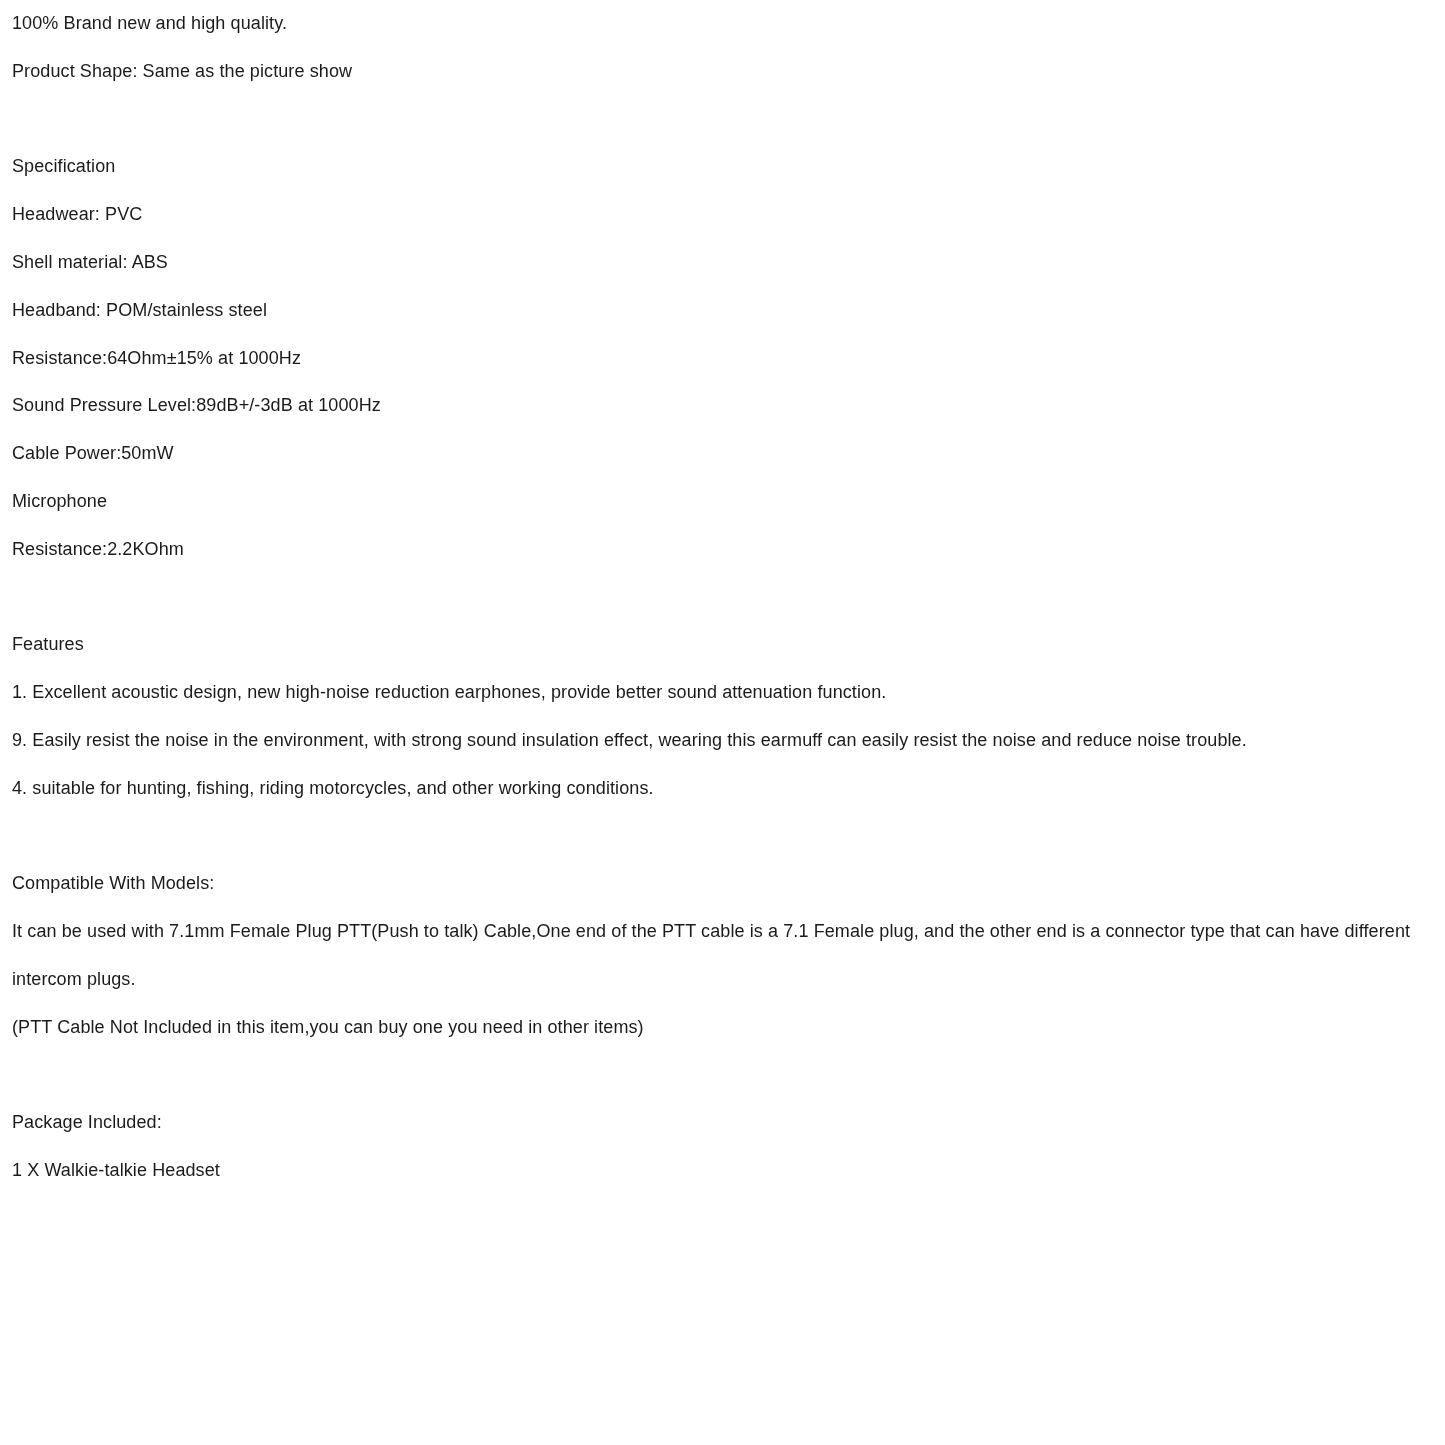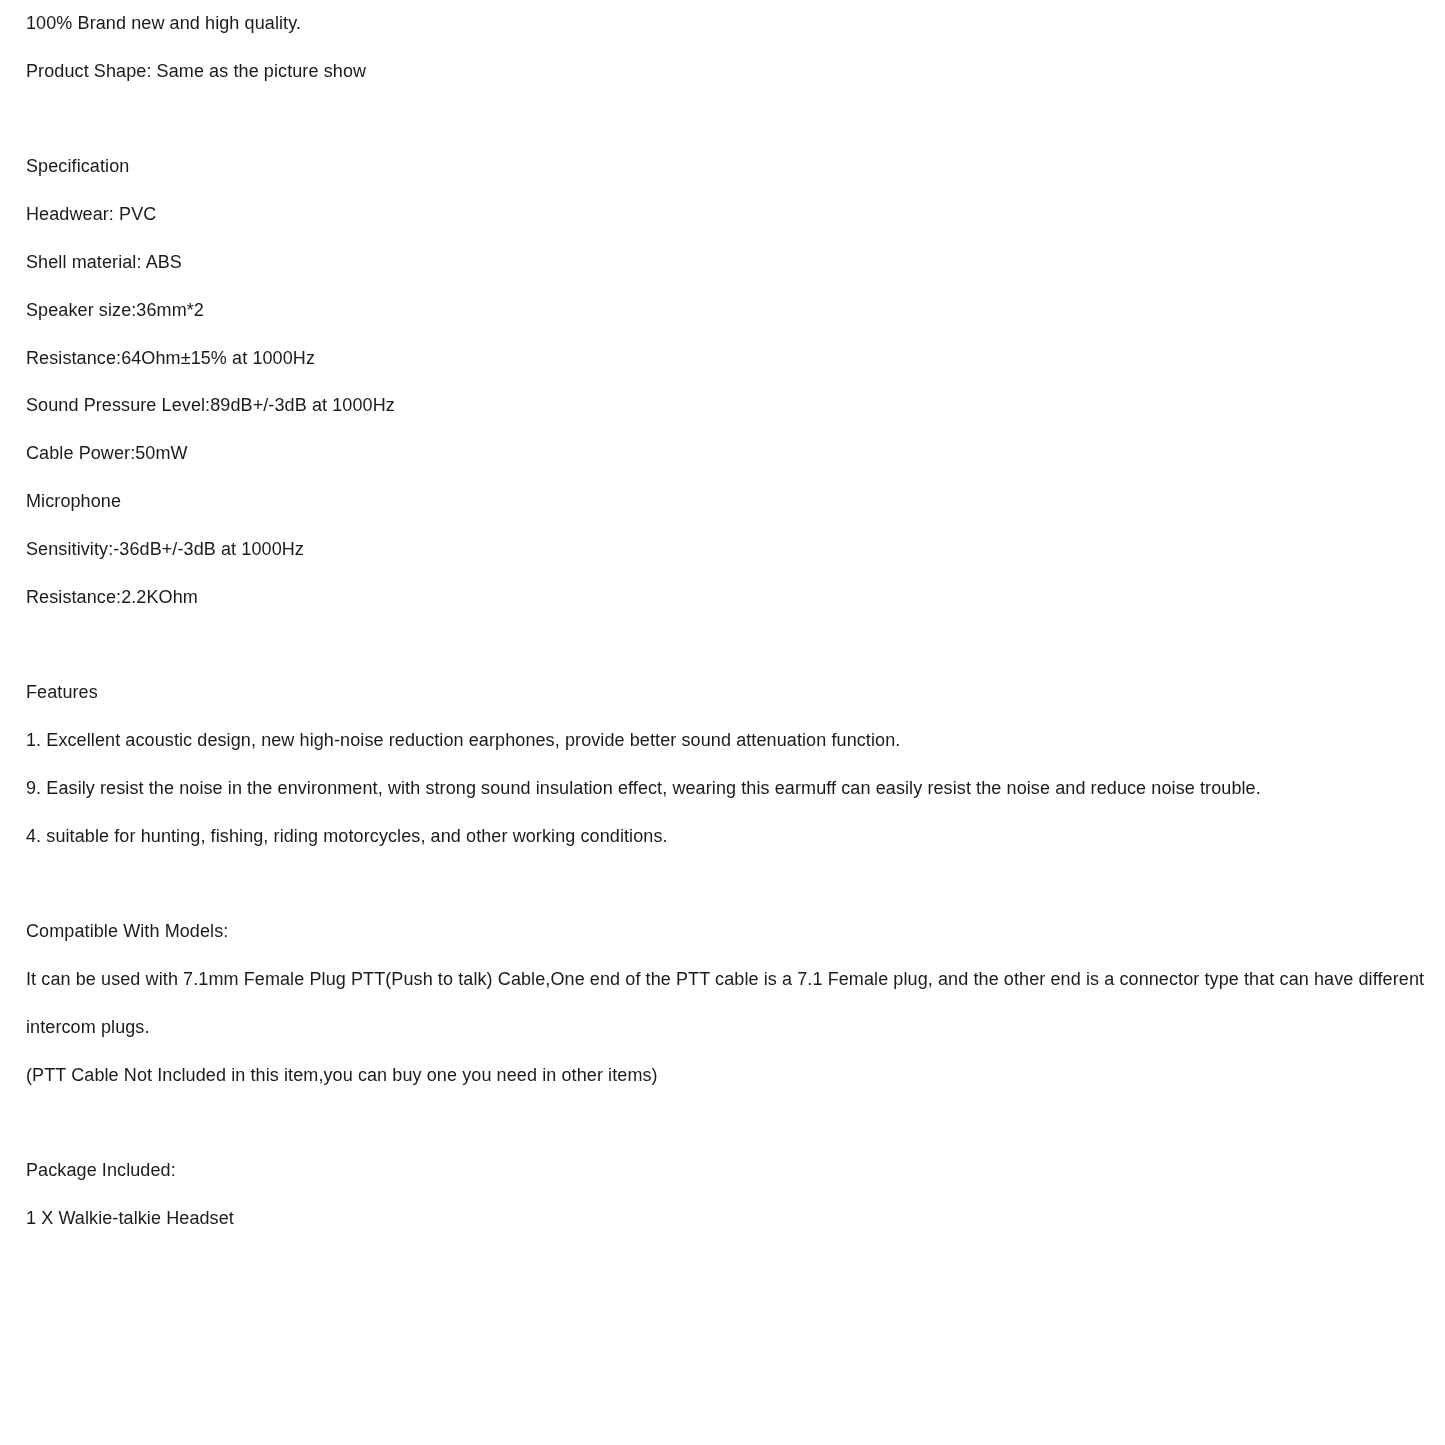--- a/index.html
+++ b/index.html
@@ -4,21 +4,21 @@
 <style>
   * { margin: 0; padding: 0; box-sizing: border-box; }
   html, body {
     background: #ffffff;
     font-family: "Liberation Sans", "DejaVu Sans", sans-serif;
   }
   .page {
     width: 1445px;
     height: 1445px;
     background: #ffffff;
-    padding: 0 16px 0 26px;
+    padding: 0 16px 0 12px;
     overflow: hidden;
   }
   .line {
     font-size: 18px;
     line-height: 47.8px;
     color: #1b1b1b;
     font-weight: 400;
     letter-spacing: 0.1px;
     white-space: normal;
   }
@@ -32,26 +32,25 @@
 <div class="page">
 
   <p class="line">100% Brand new and high quality.</p>
   <p class="line">Product Shape: Same as the picture show</p>
 
   <div class="spacer"></div>
 
   <p class="line">Specification</p>
   <p class="line">Headwear: PVC</p>
   <p class="line">Shell material: ABS</p>
-  <p class="line">Speaker size:36mm*2</p>
+  <p class="line">Headband: POM/stainless steel</p>
   <p class="line">Resistance:64Ohm±15% at 1000Hz</p>
   <p class="line">Sound Pressure Level:89dB+/-3dB at 1000Hz</p>
   <p class="line">Cable Power:50mW</p>
   <p class="line">Microphone</p>
-  <p class="line">Sensitivity:-36dB+/-3dB at 1000Hz</p>
   <p class="line">Resistance:2.2KOhm</p>
 
   <div class="spacer"></div>
 
   <p class="line">Features</p>
   <p class="line">1. Excellent acoustic design, new high-noise reduction earphones, provide better sound attenuation function.</p>
   <p class="line">9. Easily resist the noise in the environment, with strong sound insulation effect, wearing this earmuff can easily resist the noise and reduce noise trouble.</p>
   <p class="line">4. suitable for hunting, fishing, riding motorcycles, and other working conditions.</p>
 
   <div class="spacer"></div>

